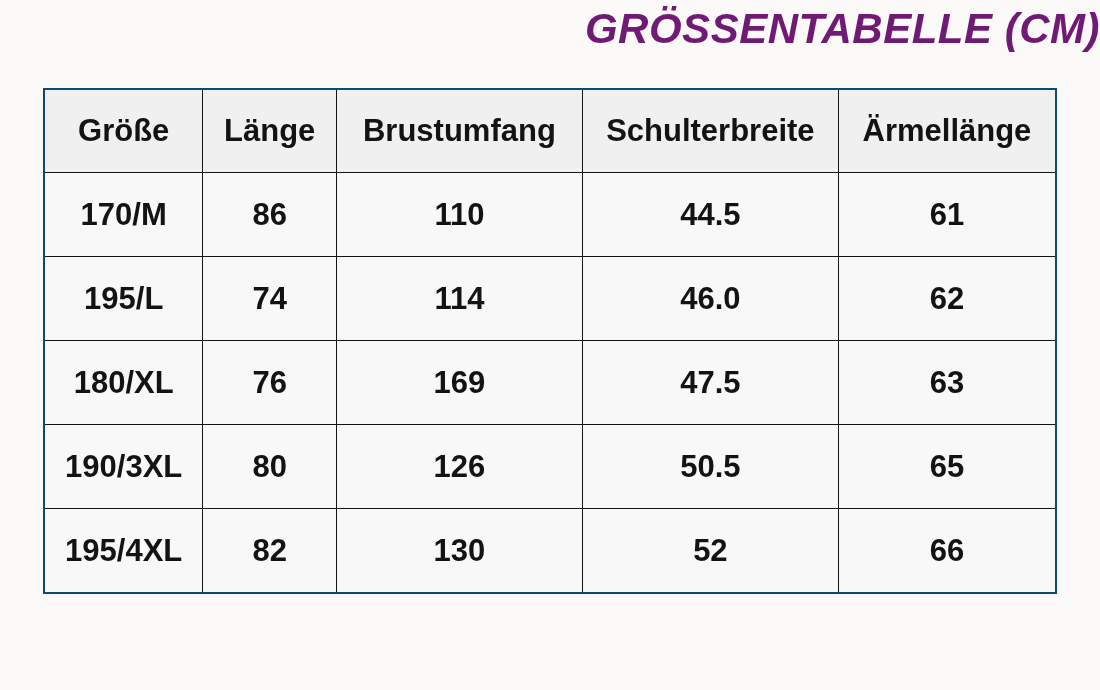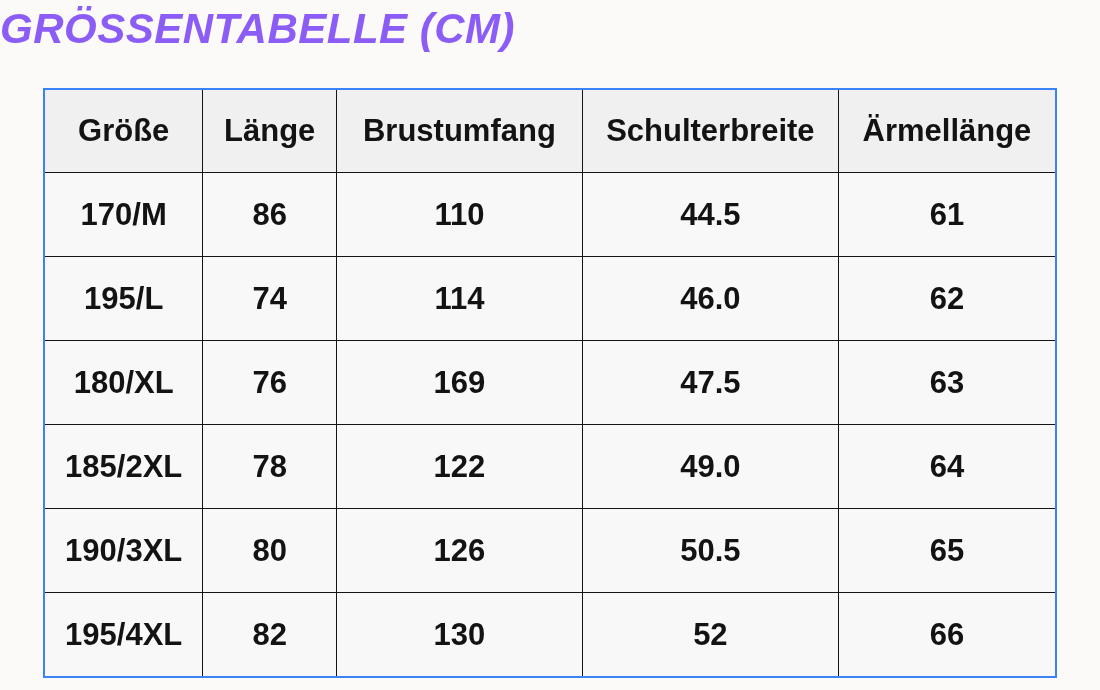--- a/index.html
+++ b/index.html
@@ -10,34 +10,34 @@
     width: 1100px;
     height: 690px;
     background: #fbfaf8;
     font-family: "Liberation Sans", sans-serif;
     color: #131313;
     overflow: hidden;
   }
   .page-title {
     margin: 0;
     padding-top: 4px;
-    text-align: left;
+    text-align: right;
     font-size: 42px;
     line-height: 50px;
     font-weight: bold;
     font-style: italic;
     letter-spacing: 0.5px;
-    color: #8b5cf6;
+    color: #701a75;
   }
   table.size-table {
     border-collapse: collapse;
     table-layout: fixed;
     width: 1014px;
     margin: 34px auto 16px auto;
-    border: 2px solid #3b82f6;
+    border: 2px solid #0c4a6e;
     background: #bef264;
   }
   table.size-table th,
   table.size-table td {
     border: 1px solid #141414;
     text-align: center;
     vertical-align: middle;
     font-weight: bold;
     overflow: hidden;
     white-space: nowrap;
@@ -91,27 +91,20 @@
       <td>62</td>
     </tr>
     <tr>
       <td>180/XL</td>
       <td>76</td>
       <td>169</td>
       <td>47.5</td>
       <td>63</td>
     </tr>
     <tr>
-      <td>185/2XL</td>
-      <td>78</td>
-      <td>122</td>
-      <td>49.0</td>
-      <td>64</td>
-    </tr>
-    <tr>
       <td>190/3XL</td>
       <td>80</td>
       <td>126</td>
       <td>50.5</td>
       <td>65</td>
     </tr>
     <tr>
       <td>195/4XL</td>
       <td>82</td>
       <td>130</td>

